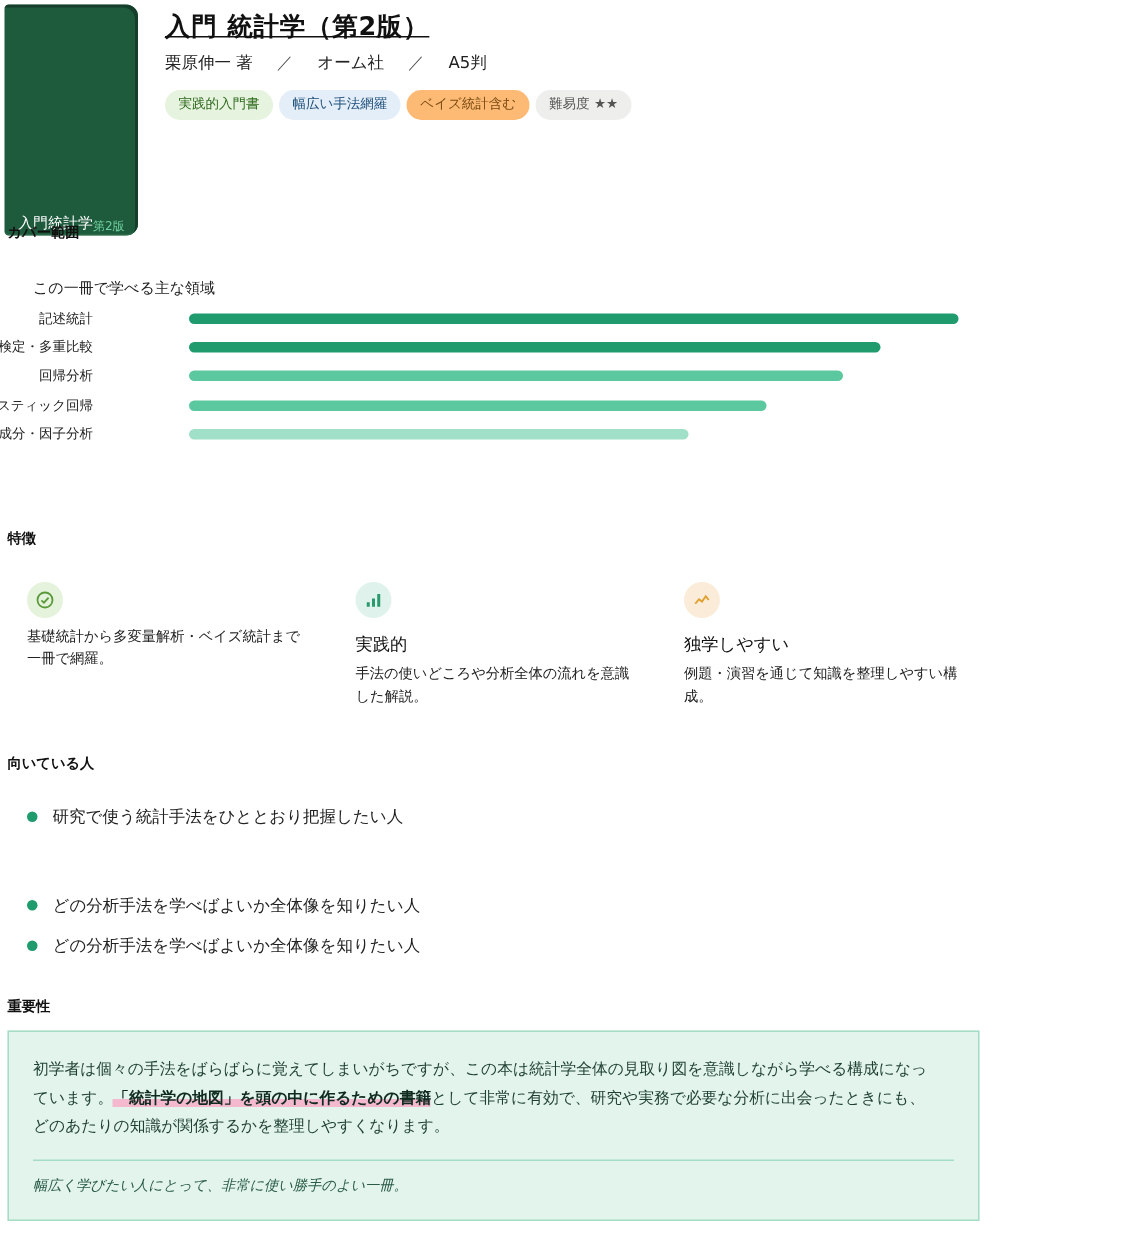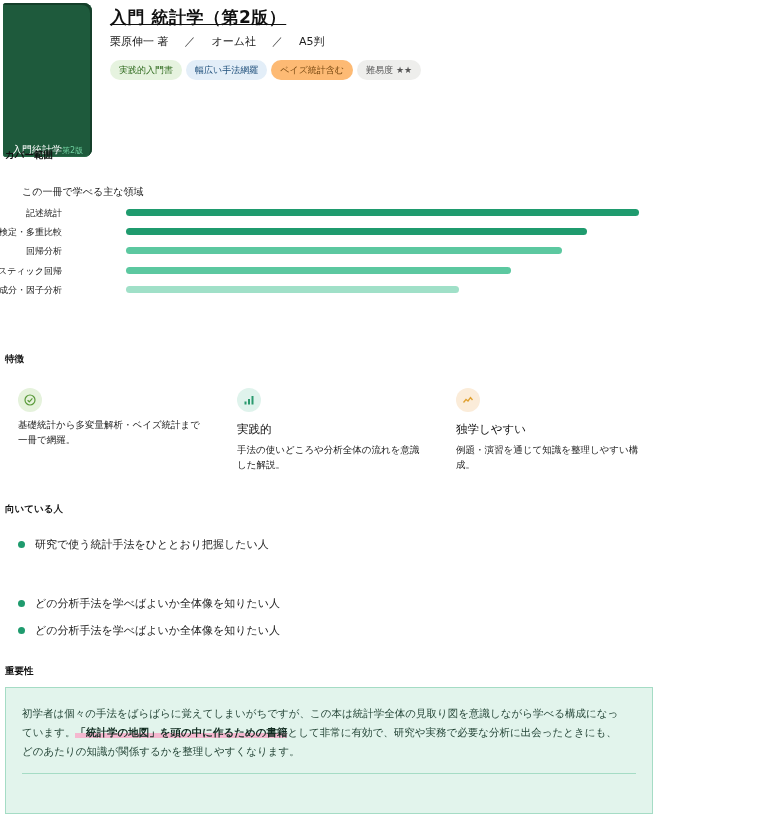--- a/index.html
+++ b/index.html
@@ -175,13 +175,14 @@
 <div class="suit-item" style="top:623px;">
   <span class="dot"></span>
   <span class="suit-text">どの分析手法を学べばよいか全体像を知りたい人</span>
 </div>
 
 <div class="section-h" style="top:665px;">重要性</div>
 
 <div class="note">
   <div class="note-body"><span>初学者は個々の手法をばらばらに覚えてしまいがちですが、この本は統計学全体の見取り図を意識しながら学べる構成になっています。</span><span class="hl">「統計学の地図」を頭の中に作るための書籍</span><span>として非常に有効で、研究や実務で必要な分析に出会ったときにも、どのあたりの知識が関係するかを整理しやすくなります。</span></div>
   <div class="note-divider"></div>
+  <div class="note-foot">幅広く学びたい人にとって、非常に使い勝手のよい一冊。</div>
 </div>
 
 </body></html>

